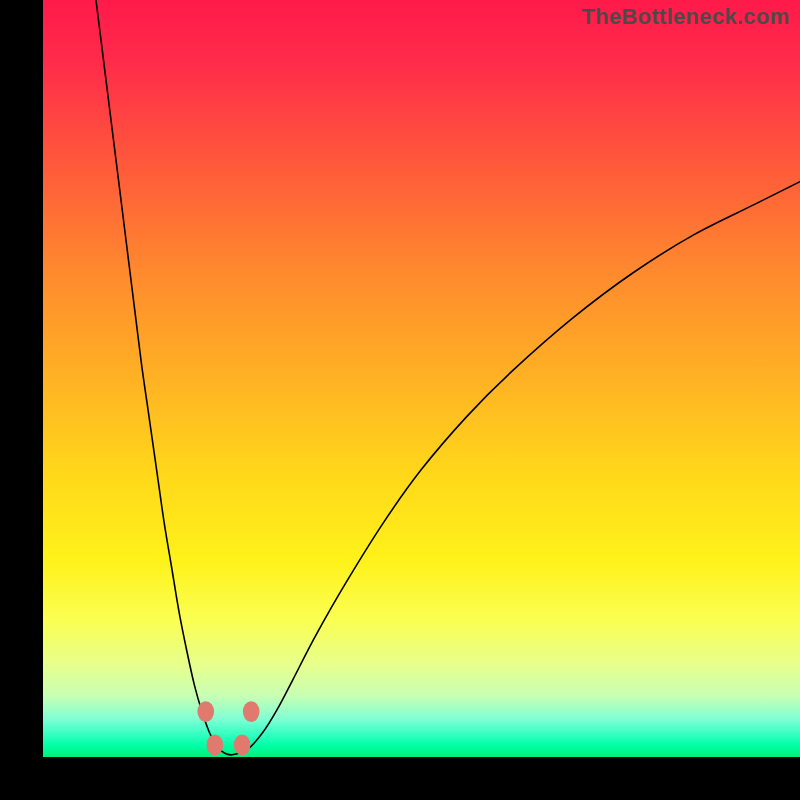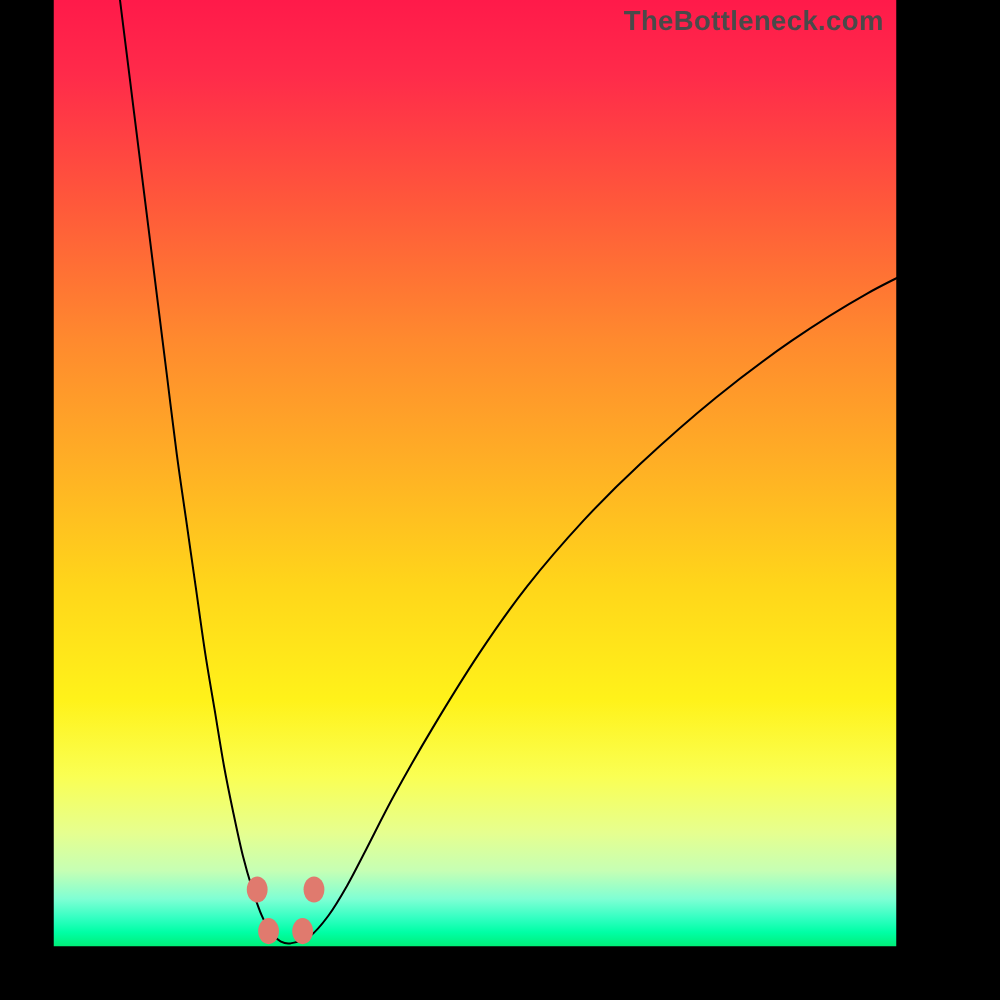--- a/index.html
+++ b/index.html
@@ -8,21 +8,21 @@
     width: 800px;
     height: 800px;
     background: #000;
     overflow: hidden;
     font-family: Arial, Helvetica, sans-serif;
   }
   .frame {
     position: absolute;
     left: 43px;
     top: 0;
-    width: 674px;
+    width: 757px;
     height: 757px;
     background: linear-gradient(
       to bottom,
       #ff1a4a 0%,
       #ff2b4a 8%,
       #ff5a3a 22%,
       #ff8a2e 36%,
       #ffb224 50%,
       #ffd61a 62%,
       #fff21a 74%,

